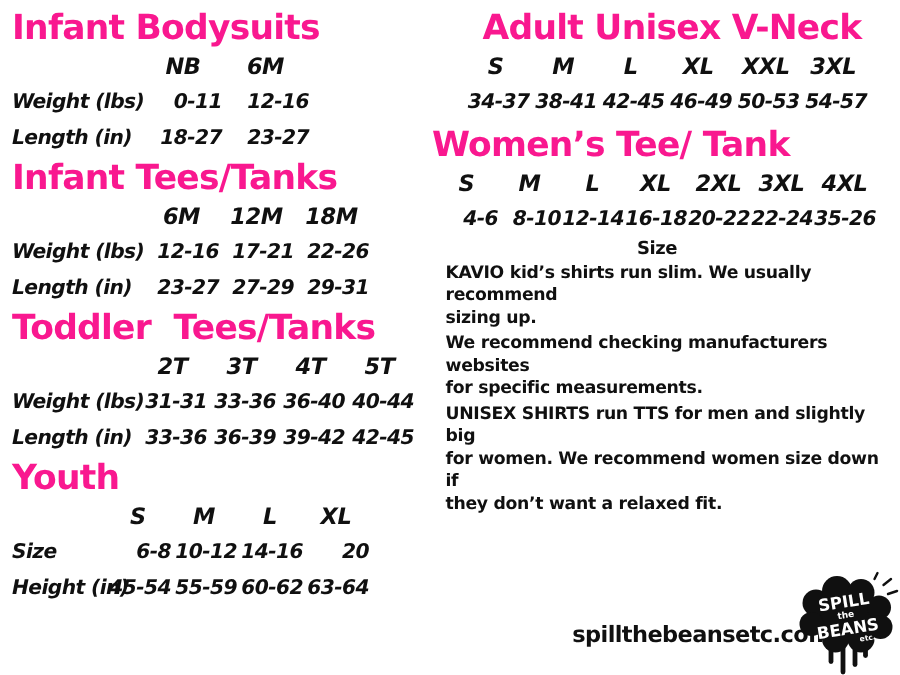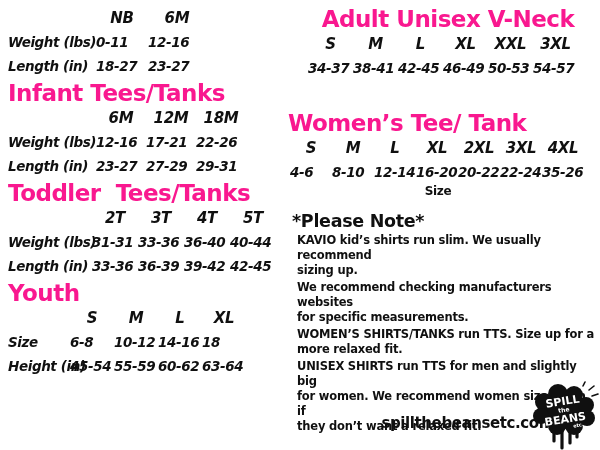--- a/index.html
+++ b/index.html
@@ -19,21 +19,21 @@
 
   .section-title{
     color:var(--pink);
     font-size:23px;line-height:26px;
     letter-spacing:-0.5px;
     margin:0;
     white-space:pre;
   }
   .tbl{display:grid;row-gap:5px;margin-top:3px;align-items:center;font-style:italic;}
   .h{font-size:15px;text-align:center;line-height:19px;letter-spacing:-0.3px;}
-  .v{font-size:13.5px;text-align:left;line-height:19px;letter-spacing:-0.4px;white-space:nowrap;}
+  .v{font-size:13.5px;text-align:right;line-height:19px;letter-spacing:-0.4px;white-space:nowrap;}
   .l{font-size:13.5px;line-height:19px;letter-spacing:-0.4px;white-space:nowrap;}
 
   .g1{grid-template-columns:88px 52px 58px;}
   .g2{grid-template-columns:88px 50px 50px 50px;}
   .g3{grid-template-columns:84px 46px 46px 46px 46px;}
   .g4{grid-template-columns:62px 44px 44px 44px 44px;}
   .g5{grid-template-columns:repeat(6,45px);margin-left:20px;}
   .g6{grid-template-columns:repeat(7,42px);margin-left:2px;}
 
   .sec{margin-top:4px;}
@@ -61,20 +61,21 @@
   .logo{
     position:absolute;left:527px;top:381px;width:74px;height:70px;
   }
 </style>
 </head>
 <body>
 
 <div class="col-left">
 
   <div class="sec sec-first">
+    <h1 class="section-title">Infant Bodysuits</h1>
     <div class="tbl g1">
       <span class="l"></span>
       <span class="h">NB</span>
       <span class="h">6M</span>
 
       <span class="l">Weight (lbs)</span>
       <span class="v">0-11</span>
       <span class="v">12-16</span>
 
       <span class="l">Length (in)</span>
@@ -132,21 +133,21 @@
       <span class="l"></span>
       <span class="h">S</span>
       <span class="h">M</span>
       <span class="h">L</span>
       <span class="h">XL</span>
 
       <span class="l">Size</span>
       <span class="v">6-8</span>
       <span class="v">10-12</span>
       <span class="v">14-16</span>
-      <span class="v">18</span>
+      <span class="v">20</span>
 
       <span class="l">Height (in)</span>
       <span class="v">45-54</span>
       <span class="v">55-59</span>
       <span class="v">60-62</span>
       <span class="v">63-64</span>
     </div>
   </div>
 
 </div>
@@ -165,51 +166,48 @@
 
       <span class="v">34-37</span>
       <span class="v">38-41</span>
       <span class="v">42-45</span>
       <span class="v">46-49</span>
       <span class="v">50-53</span>
       <span class="v">54-57</span>
     </div>
   </div>
 
-  <div class="sec" style="margin-top:32px;">
+  <div class="sec" style="margin-top:6px;">
     <h1 class="section-title">Women’s Tee/ Tank</h1>
     <div class="tbl g6">
       <span class="h">S</span>
       <span class="h">M</span>
       <span class="h">L</span>
       <span class="h">XL</span>
       <span class="h">2XL</span>
       <span class="h">3XL</span>
       <span class="h">4XL</span>
 
       <span class="v">4-6</span>
       <span class="v">8-10</span>
       <span class="v">12-14</span>
-      <span class="v">16-20</span>
+      <span class="v">16-18</span>
       <span class="v">20-22</span>
       <span class="v">22-24</span>
       <span class="v">35-26</span>
     </div>
     <div class="tbl-footer tf-women">Size</div>
   </div>
 
   <div>
-    <div class="note-title">*Please Note*</div>
     <div class="note-block">
       <p class="note-p"><span class="note-bold">KAVIO</span><span class="note-text"> kid’s shirts run slim. We usually recommend
 sizing up.</span></p>
       <p class="note-p"><span class="note-bold"></span><span class="note-text">We recommend checking manufacturers websites
 for specific measurements.</span></p>
-      <p class="note-p"><span class="note-bold">WOMEN’S SHIRTS/TANKS</span><span class="note-text"> run TTS. Size up for a
-more relaxed fit.</span></p>
       <p class="note-p"><span class="note-bold">UNISEX SHIRTS</span><span class="note-text"> run TTS for men and slightly big
 for women. We recommend women size down if
 they don’t want a relaxed fit.</span></p>
     </div>
   </div>
 
 </div>
 
 <div class="website">spillthebeansetc.com</div>
 

